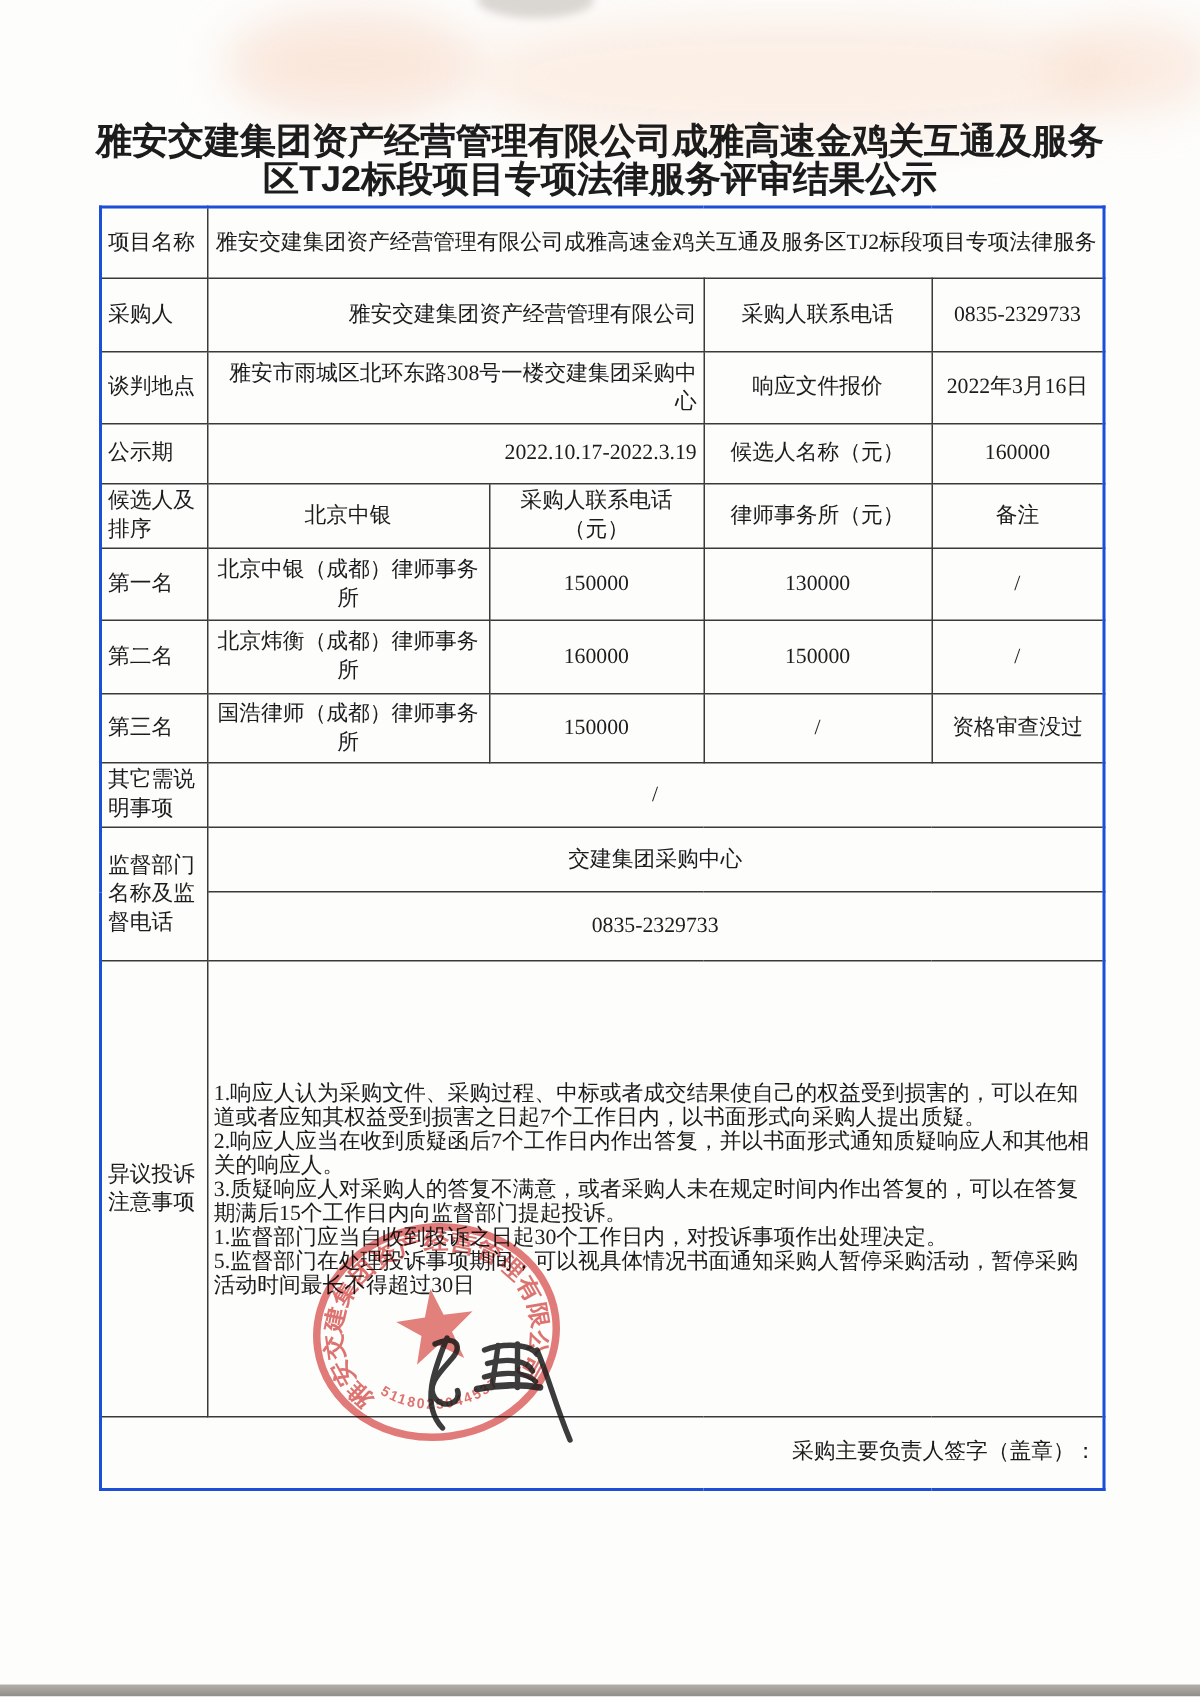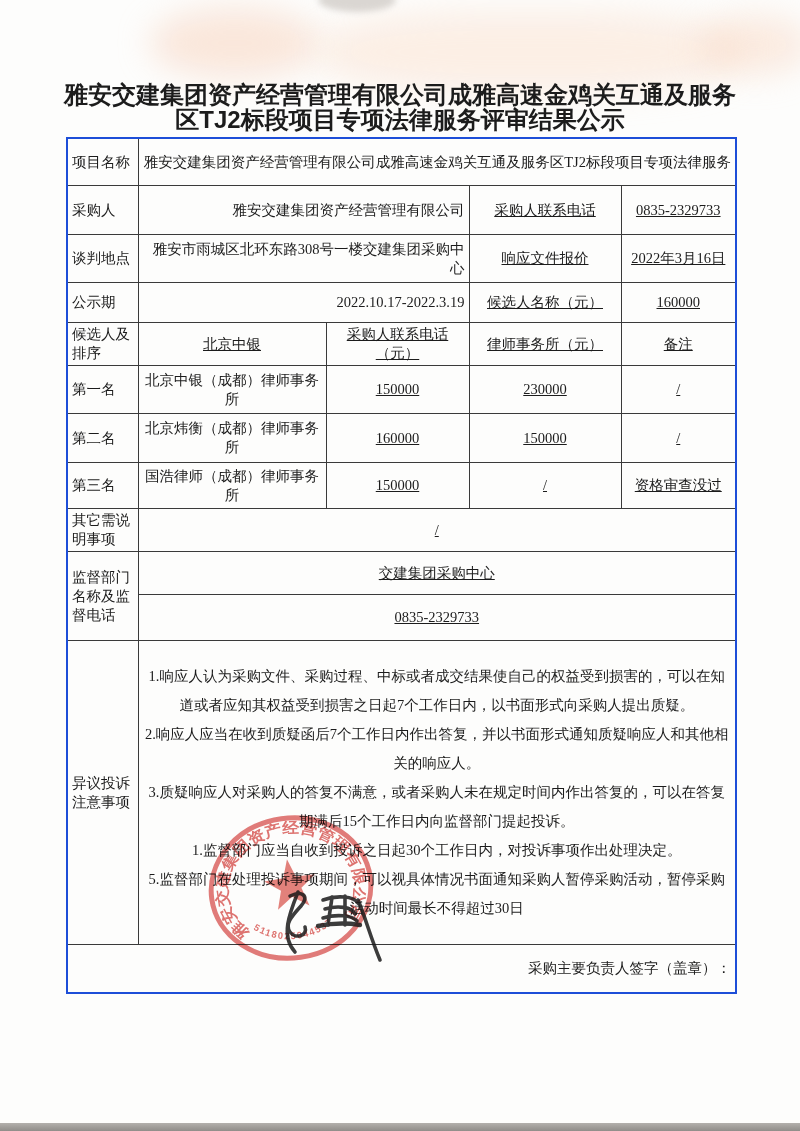--- a/index.html
+++ b/index.html
@@ -25,29 +25,29 @@
 
   table.doc{
     position:absolute;top:137px;left:66px;width:669px;
     border-collapse:collapse;table-layout:fixed;
     font-size:14.5px;line-height:19px;
   }
   table.doc{border:2px solid #1d4ed8;}
   table.doc td{border:1px solid #3a3a3a;padding:2px 4px;vertical-align:middle;overflow:hidden;}
   td.lab{padding:2px 2px 2px 4px;text-align:left;}
   td.tl{text-align:right;}
-  td.tc{text-align:center;text-decoration:underline;}
+  td.tc{text-align:center;}
   td.name{padding:2px 10px 2px 6px;text-align:center;}
   tr.r1 td{height:42px} tr.r2 td{height:44px} tr.r3 td{height:43px}
   tr.r4 td{height:35px} tr.r5 td{height:35px} tr.r6 td{height:43px}
   tr.r7 td{height:44px} tr.r8 td{height:41px} tr.r9 td{height:36px}
   tr.r10a td{height:38px} tr.r10b td{height:41px}
   tr.r11 td{height:299px} tr.r12 td{height:43px}
   td.obj-cell{padding:4px 10px;vertical-align:middle;}
-  .obj-line{margin:0;line-height:29px;text-align:center;}
+  .obj-line{margin:0;line-height:16px;text-align:left;}
 
   .stamp{position:absolute;left:199px;top:806px;width:184px;height:164px;mix-blend-mode:multiply;opacity:.9;}
   .sig{position:absolute;left:268px;top:884px;width:130px;height:90px;opacity:.92;}
 </style>
 </head>
 <body>
 
 <div class="page">
 
   <div class="smudge s1"></div>
@@ -98,21 +98,21 @@
       <td class="tc">北京中银</td>
       <td class="tc">采购人联系电话（元）</td>
       <td class="tc">律师事务所（元）</td>
       <td class="tc">备注</td>
     </tr>
 
     <tr class="r6">
       <td class="lab">第一名</td>
       <td class="name">北京中银（成都）律师事务所</td>
       <td class="tc">150000</td>
-      <td class="tc">230000</td>
+      <td class="tc">130000</td>
       <td class="tc">/</td>
     </tr>
 
     <tr class="r7">
       <td class="lab">第二名</td>
       <td class="name">北京炜衡（成都）律师事务所</td>
       <td class="tc">160000</td>
       <td class="tc">150000</td>
       <td class="tc">/</td>
     </tr>

